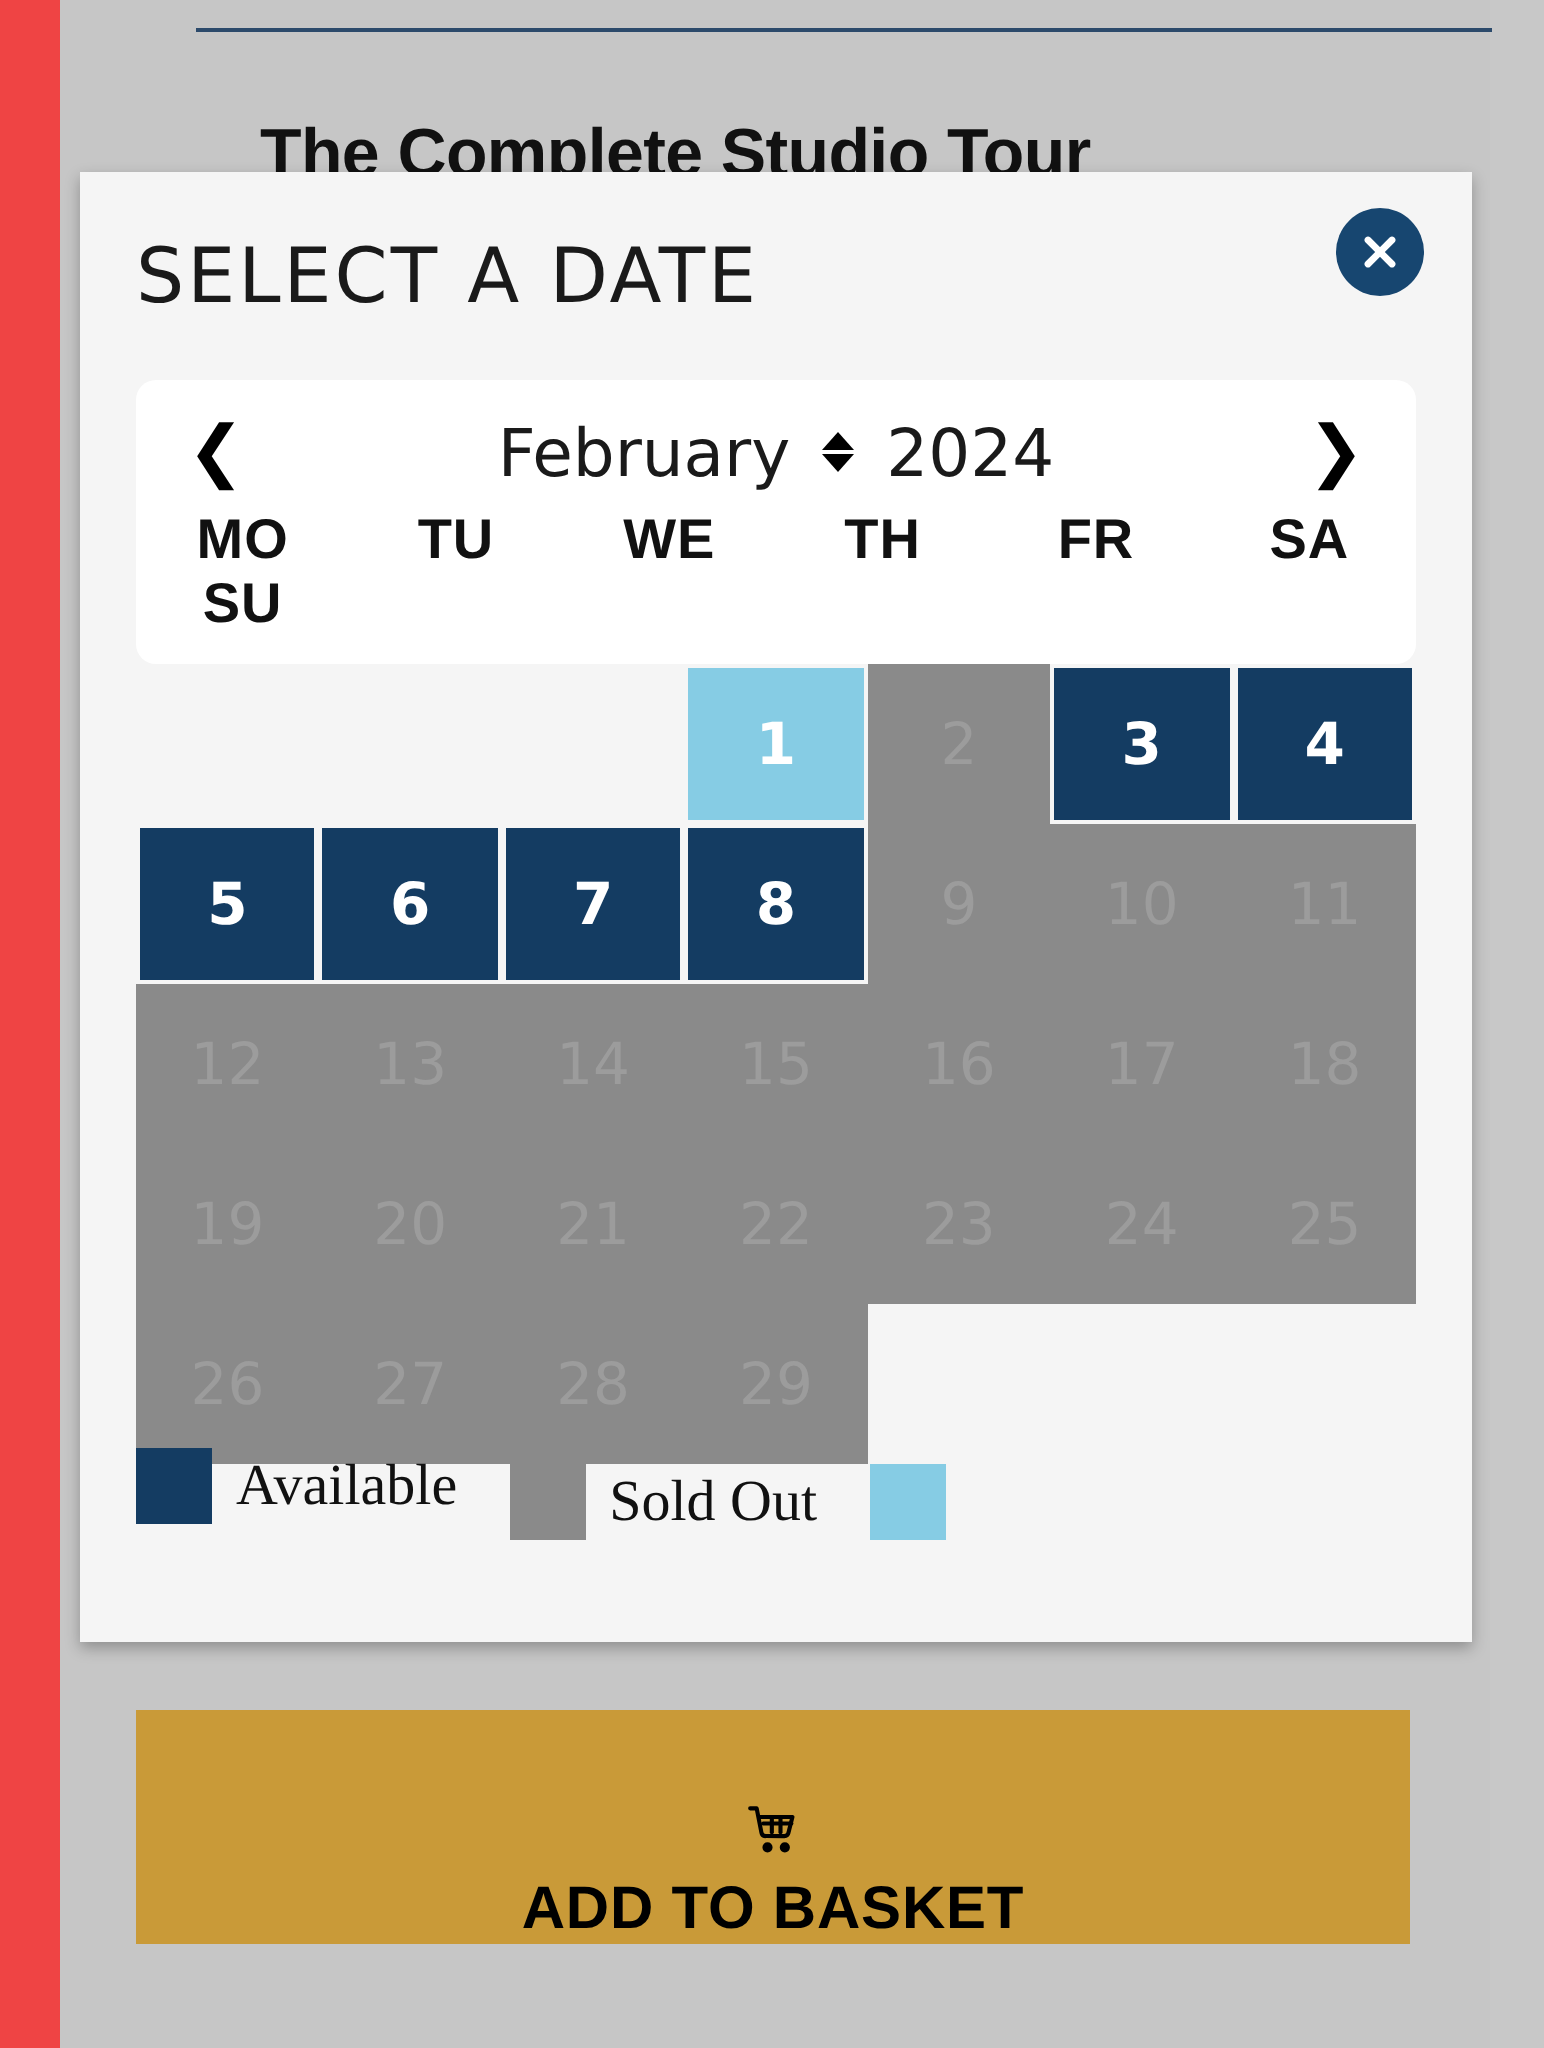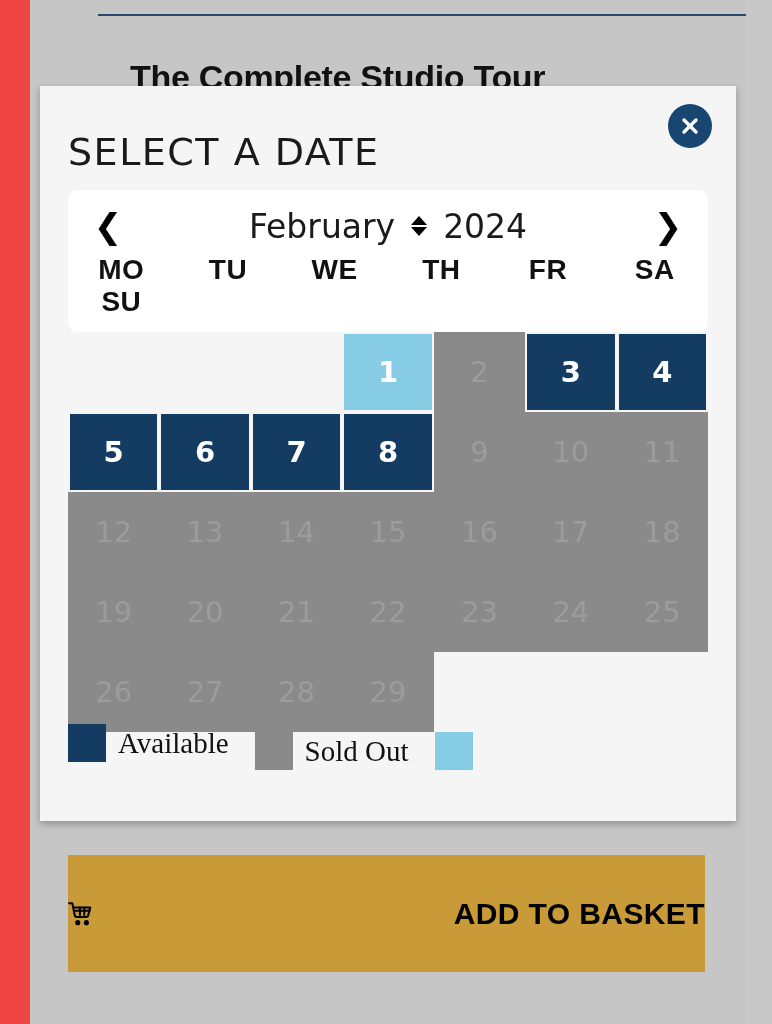--- a/index.html
+++ b/index.html
@@ -57,42 +57,43 @@
     height: 117px;
     background: #c99a38;
     border: none;
     color: #000;
     font-family: "Liberation Sans", sans-serif;
     font-size: 30px;
     font-weight: bold;
     letter-spacing: 0.4px;
     display: flex;
     align-items: center;
-    justify-content: space-between;
+    justify-content: flex-end;
     gap: 10px;
     cursor: pointer;
+    flex-direction: column;
   }
   .cart-icon { display: inline-block; width: 26px; height: 26px; line-height: 26px; }
   .cart-icon svg { display: block; }
 
   
   .modal {
     position: absolute;
     left: 40px;
     top: 86px;
     width: 696px;
     height: 735px;
     background: #f5f5f5;
     box-shadow: 0 3px 7px rgba(0,0,0,0.28);
   }
 
   .modal-title {
     position: absolute;
     left: 28px;
-    top: 44px;
+    top: 30px;
     font-size: 38px;
     font-weight: 400;
     letter-spacing: 1.5px;
     color: #1a1a1a;
     font-family: "DejaVu Sans", sans-serif;
   }
 
   .close-button {
     position: absolute;
     right: 24px;

